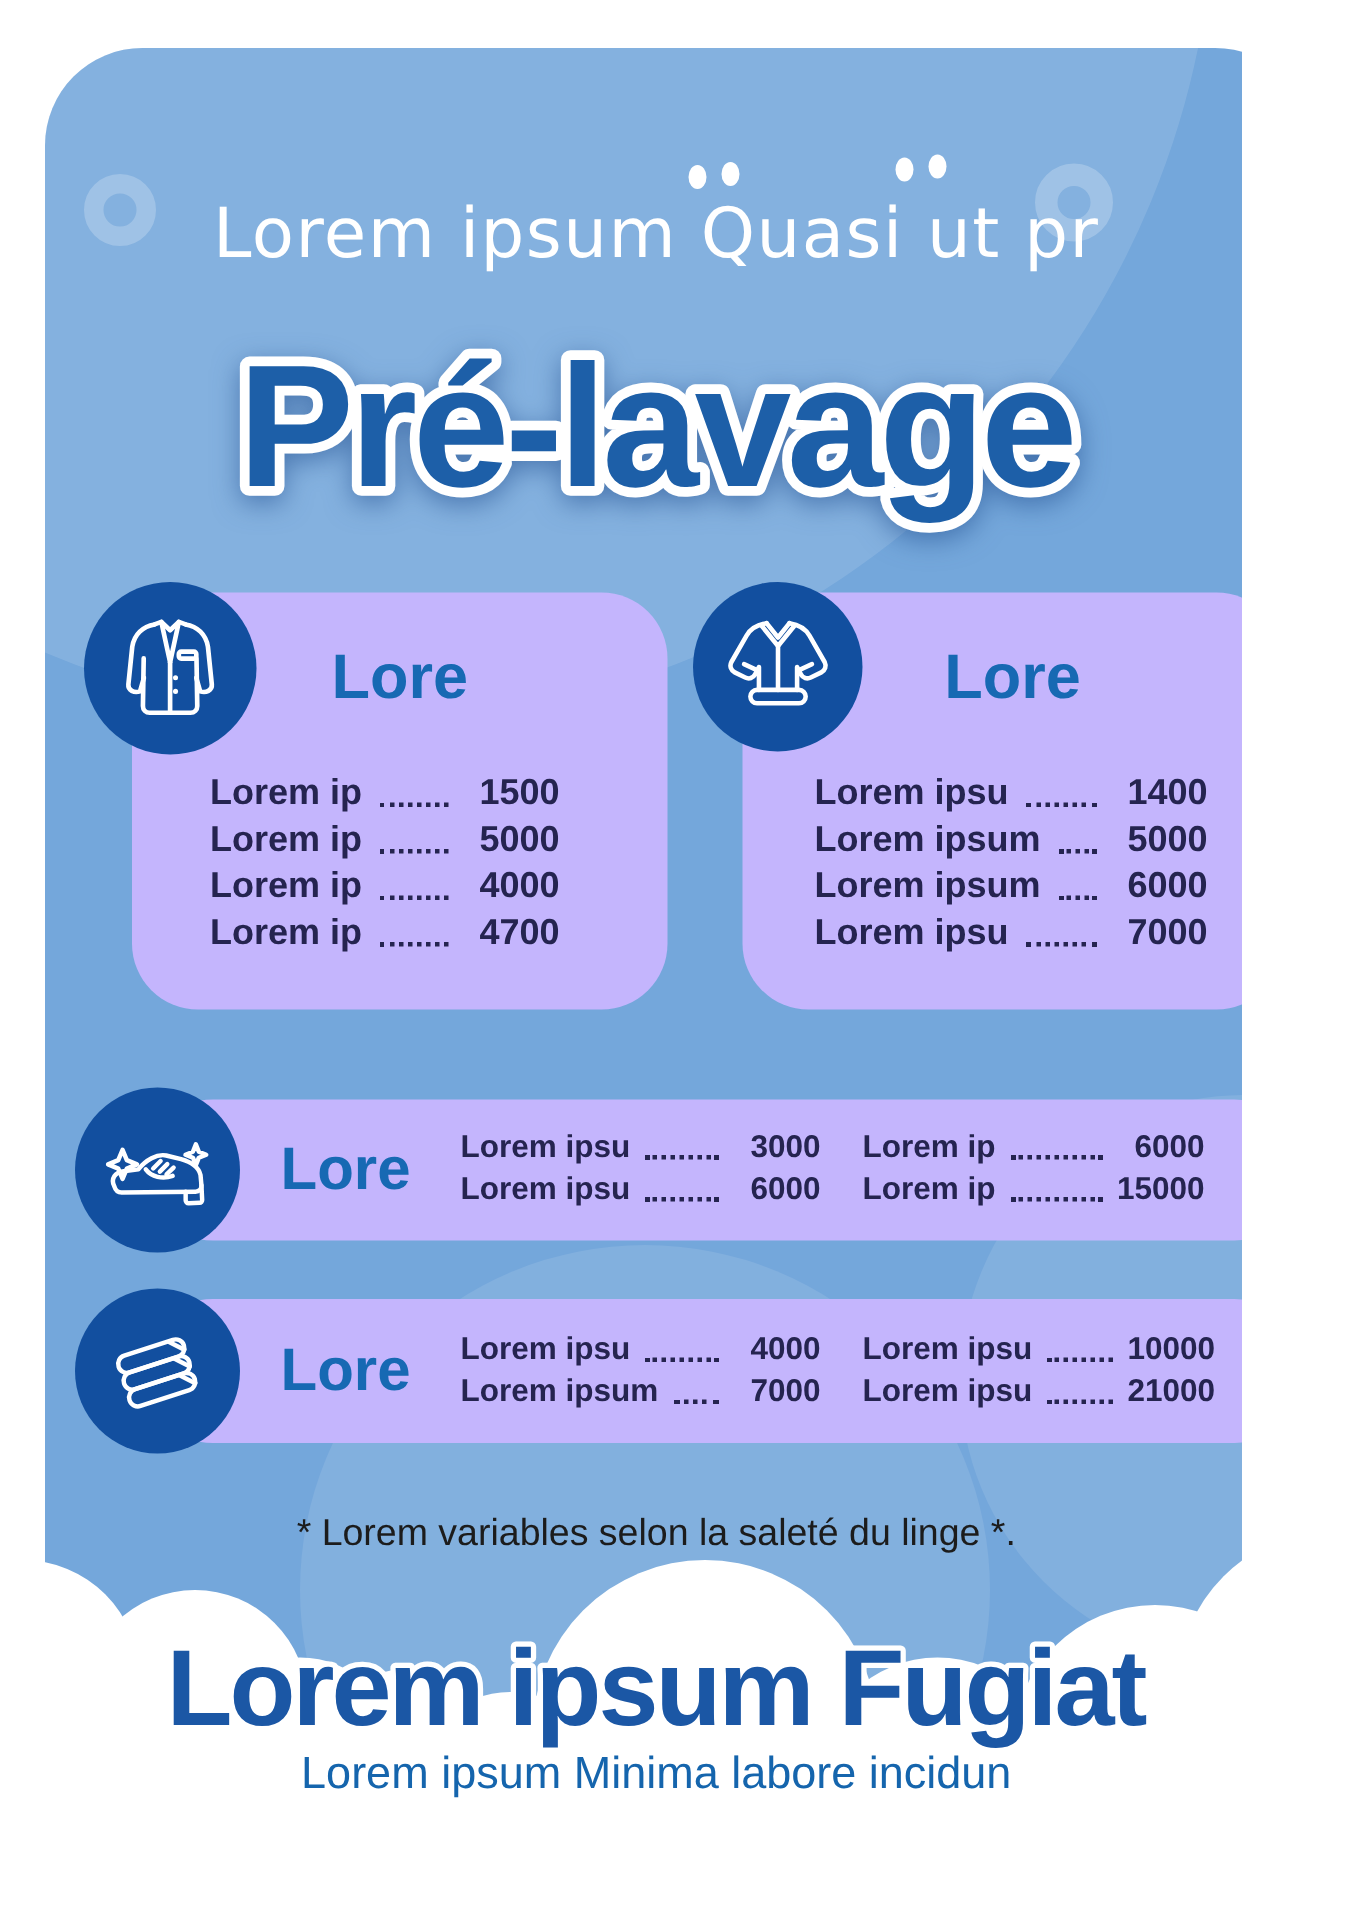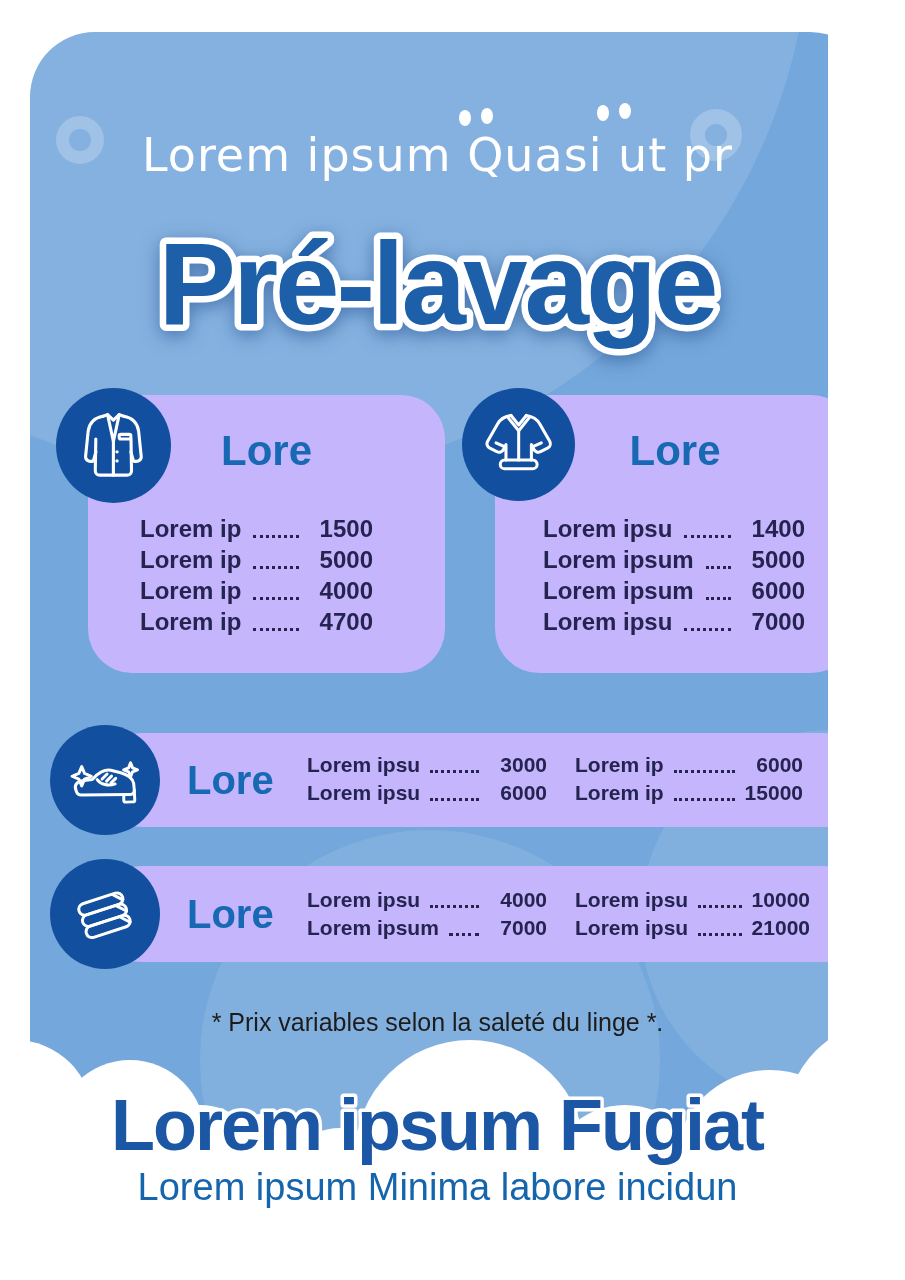--- a/index.html
+++ b/index.html
@@ -47,21 +47,21 @@
   
   .note{position:absolute;left:0;top:1008px;width:875px;text-align:center;
         font-size:25px;color:#1c1c1c;z-index:3;}
   
   .cloud{position:absolute;background:#ffffff;border-radius:50%;z-index:5;}
   .cloud-base{position:absolute;left:0;top:1162px;width:905px;height:118px;background:#ffffff;z-index:5;}
   .footer-title-svg{position:absolute;left:0;top:1080px;width:875px;height:90px;z-index:6;}
   .footer-title-svg text{font-family:"Liberation Sans",sans-serif;font-weight:bold;font-size:72px;
         letter-spacing:-2px;fill:#1b57a5;stroke:#ffffff;stroke-width:7px;paint-order:stroke;stroke-linejoin:round;}
   .footer-subtitle{position:absolute;left:0;top:1166px;width:875px;text-align:center;
-        font-size:38px;color:#1565ad;z-index:6;}
+        font-size:30px;color:#1565ad;z-index:6;}
   .ic-art{stroke:#fff;fill:none;stroke-width:2.4;stroke-linecap:round;stroke-linejoin:round;}
 </style>
 </head>
 <body>
 
 <div class="canvas">
 
   <div class="blue-bg">
     <div class="lite-circle" style="left:-340px;top:-672px;width:1120px;height:1120px;background:rgba(255,255,255,0.12);"></div>
     <div class="lite-circle" style="left:170px;top:798px;width:460px;height:460px;"></div>
@@ -237,21 +237,21 @@
     <svg viewBox="0 0 64 64">
       <g class="ic-art" stroke-width="2.4" transform="rotate(-18 32 32)">
         <rect x="13" y="19" width="37" height="9.5" rx="4.7"></rect>
         <rect x="13" y="28.5" width="37" height="9.5" rx="4.7"></rect>
         <rect x="13" y="38" width="37" height="9.5" rx="4.7"></rect>
         <path d="M43 19.5 L49.5 26 M43 29 L49.5 35.5 M43 38.5 L49.5 45"></path>
       </g>
     </svg>
   </div>
 
-  <div class="note">* Prix variables selon la saleté du linge *.</div>
+  <div class="note">* Lorem variables selon la saleté du linge *.</div>
 
   <div class="cloud-base"></div>
   <div class="cloud" style="left:-63px;top:1040px;width:156px;height:156px;"></div>
   <div class="cloud" style="left:55px;top:1060px;width:150px;height:150px;"></div>
   <div class="cloud" style="left:135px;top:1105px;width:130px;height:130px;"></div>
   <div class="cloud" style="left:207px;top:1112px;width:136px;height:136px;"></div>
   <div class="cloud" style="left:278px;top:1128px;width:124px;height:124px;"></div>
   <div class="cloud" style="left:355px;top:1040px;width:230px;height:230px;"></div>
   <div class="cloud" style="left:545px;top:1105px;width:160px;height:160px;"></div>
   <div class="cloud" style="left:675px;top:1070px;width:190px;height:190px;"></div>

